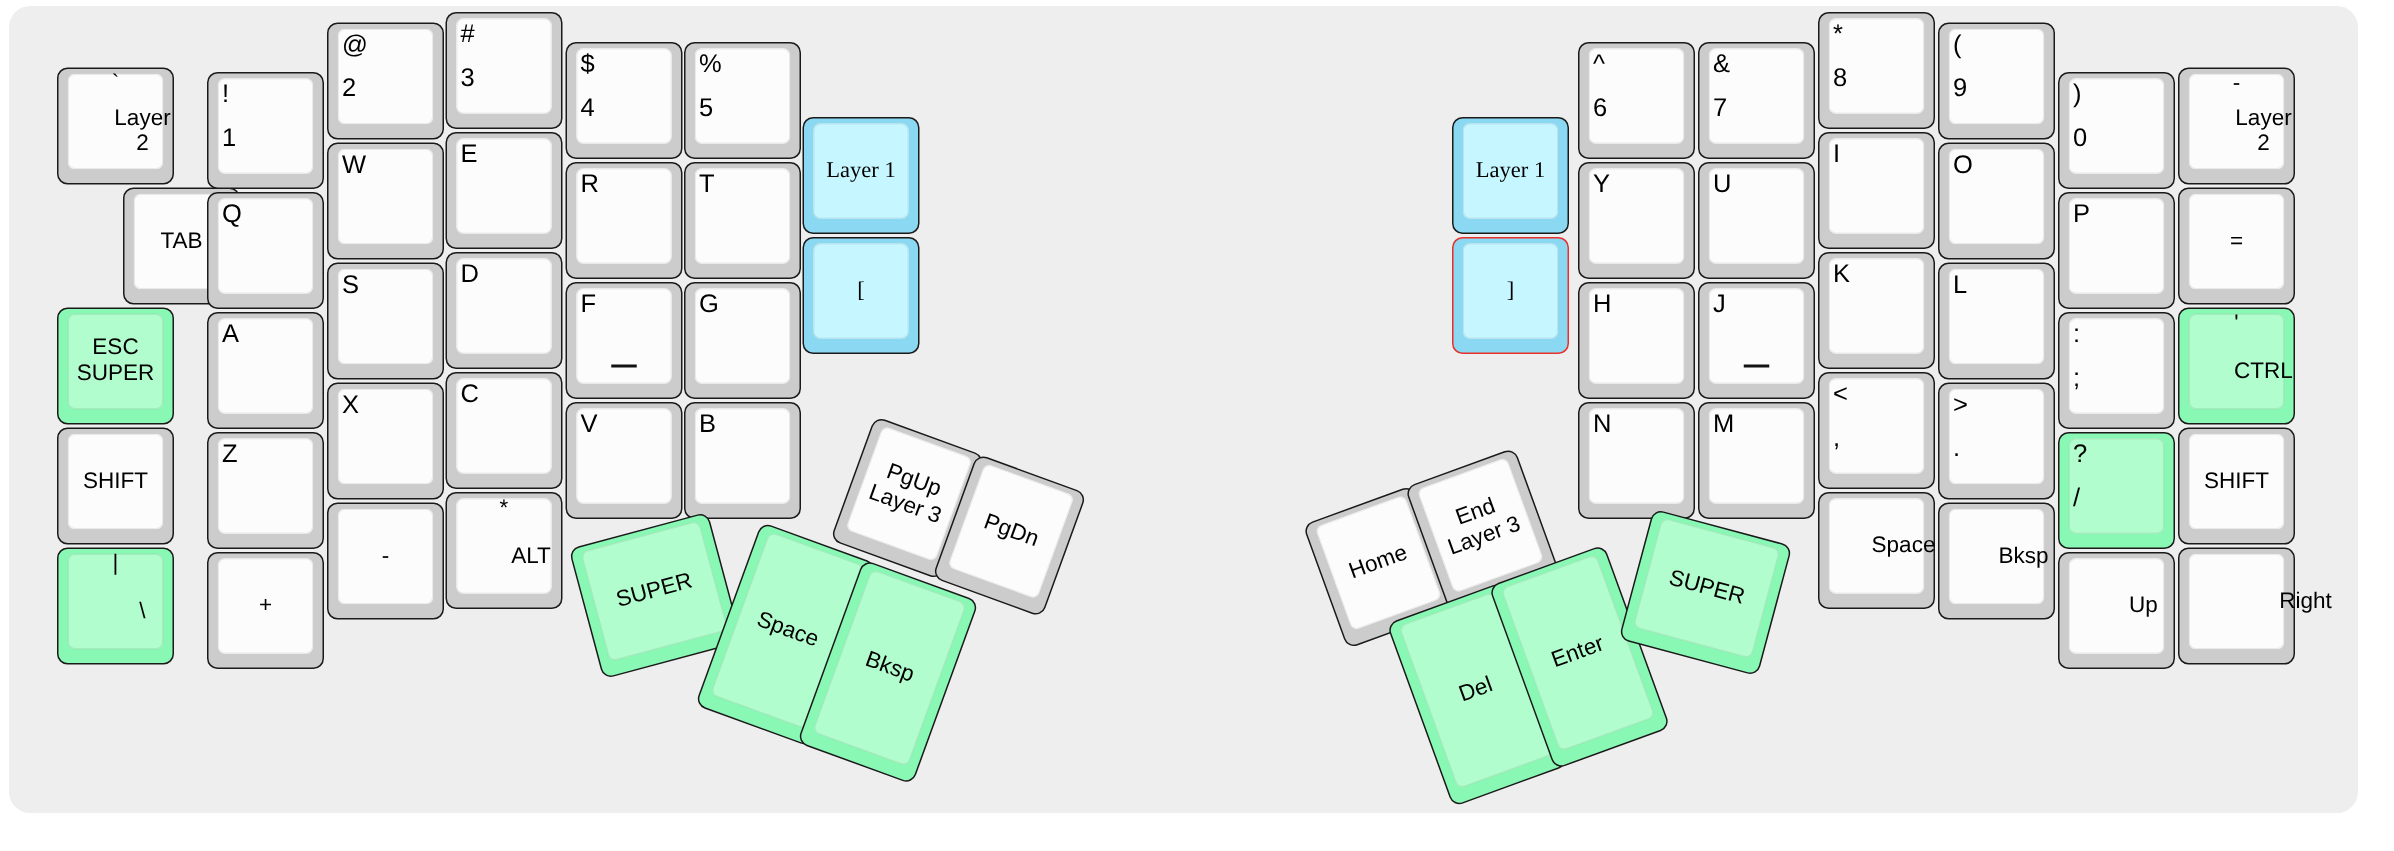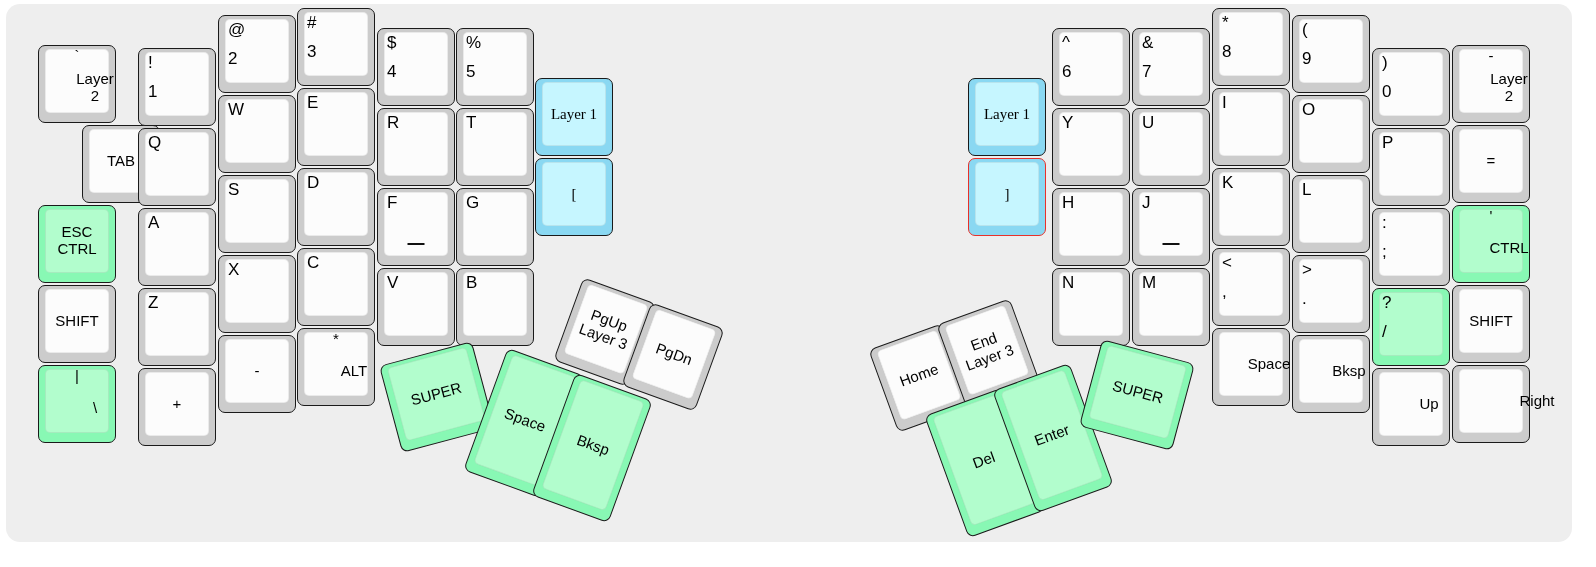--- a/index.html
+++ b/index.html
@@ -49,21 +49,21 @@
         <div class="lbl starTop">`</div>
         <div class="lbl ctr" style="padding-top: 14px;">Layer 2</div>
       </div>
       <div class="key" style="left: 38px; top: 125px; width: 78px; height: 78px; margin-left: 44px;">
         <div class="cap"></div>
         <div class="lbl ctr2">TAB</div>
       </div>
       <div class="key green" style="left: 38px; top: 205px; width: 78px; height: 78px;">
         <div class="cap"></div>
         <div class="lbl ctr2">ESC
-CTRL</div>
+SUPER</div>
       </div>
       <div class="key" style="left: 38px; top: 285px; width: 78px; height: 78px;">
         <div class="cap"></div>
         <div class="lbl ctr2">SHIFT</div>
       </div>
       <div class="key green" style="left: 38px; top: 365px; width: 78px; height: 78px;">
         <div class="cap"></div>
         <div class="lbl starTop">|</div>
         <div class="lbl ctr" style="padding-top: 14px;">\</div>
       </div>

